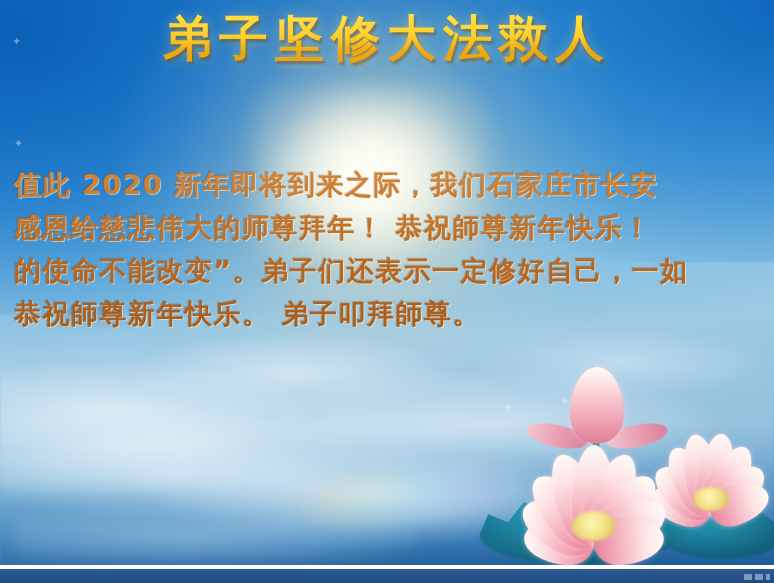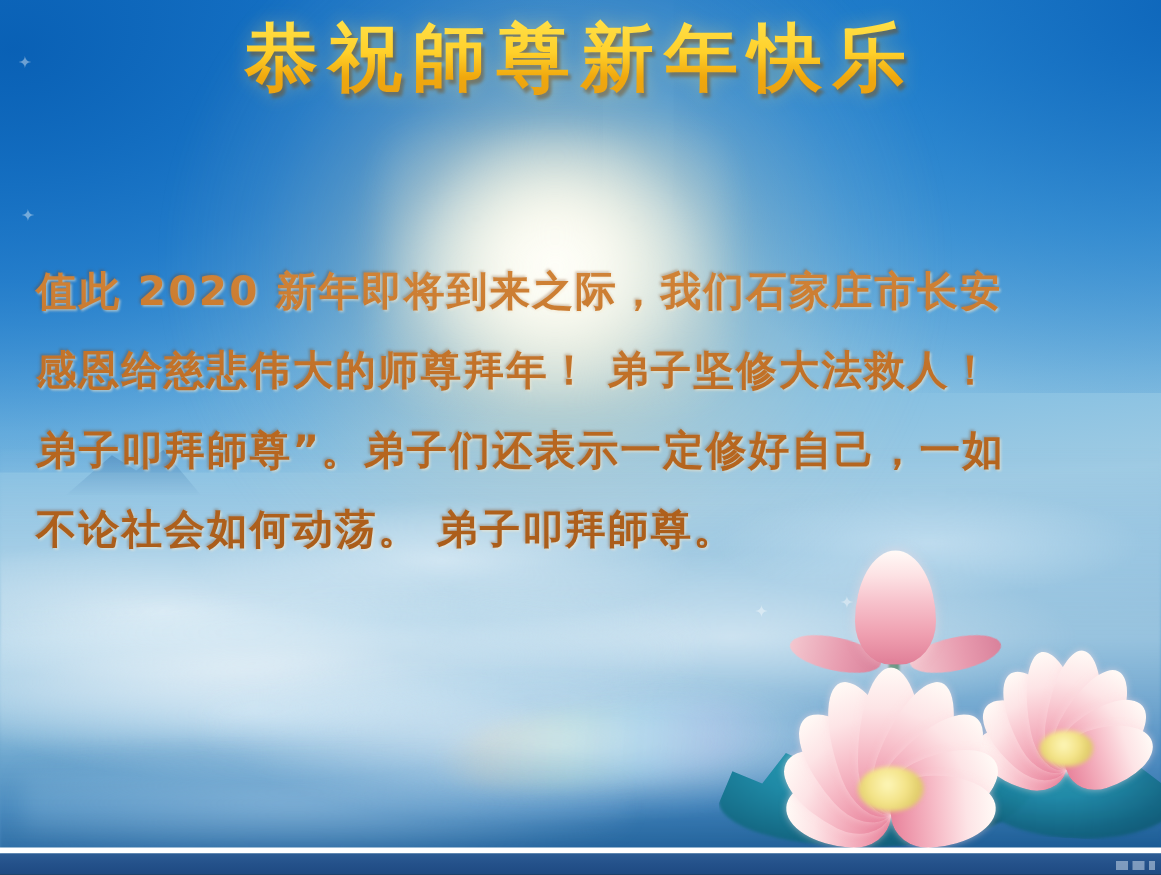--- a/index.html
+++ b/index.html
@@ -217,21 +217,21 @@
     text-align: justify;
     color: #b5651f;
     background: linear-gradient(180deg, #d4873a 0%, #bb6a22 50%, #a75a18 100%);
     -webkit-background-clip: text;
     background-clip: text;
     -webkit-text-fill-color: transparent;
     filter: drop-shadow(1px 1px 0.6px rgba(255,245,220,0.55))
             drop-shadow(-1px -1px 0.6px rgba(120,55,10,0.30));
   }
   .body-text p {
-    margin: 10px;
+    margin: 0;
     white-space: nowrap;
   }
   .body-text p.indent {
     padding-left: 76px;
   }
 
   
   .lotus-group {
     position: absolute;
     right: 0;
@@ -392,27 +392,27 @@
   <div class="cloud-wisp-a"></div>
   <div class="cloud-wisp-b"></div>
   <div class="cloud-wisp-c"></div>
   <div class="rainbow"></div>
 
   <div class="sparkle" style="left:12px; top:36px;">✦</div>
   <div class="sparkle" style="left:14px; top:138px;">✦</div>
   <div class="sparkle" style="left:503px; top:402px;">✦</div>
   <div class="sparkle" style="left:560px; top:396px;">✦</div>
 
-  <div class="headline">恭祝師尊新年快乐</div>
+  <div class="headline">弟子坚修大法救人</div>
 
   <div class="body-text">
     <p>值此 2020 新年即将到来之际，我们石家庄市长安</p>
-    <p>感恩给慈悲伟大的师尊拜年！ 弟子坚修大法救人！</p>
-    <p>弟子叩拜師尊”。弟子们还表示一定修好自己，一如</p>
-    <p>不论社会如何动荡。 弟子叩拜師尊。</p>
+    <p>感恩给慈悲伟大的师尊拜年！ 恭祝師尊新年快乐！</p>
+    <p>的使命不能改变”。弟子们还表示一定修好自己，一如</p>
+    <p>恭祝師尊新年快乐。 弟子叩拜師尊。</p>
   </div>
 
   <div class="lotus-group">
     <div class="leaf leaf-main"></div>
     <div class="leaf leaf-right"></div>
     <div class="stem"></div>
 
     <div class="bud">
       <div class="bud-leaf l"></div>
       <div class="bud-leaf r"></div>

